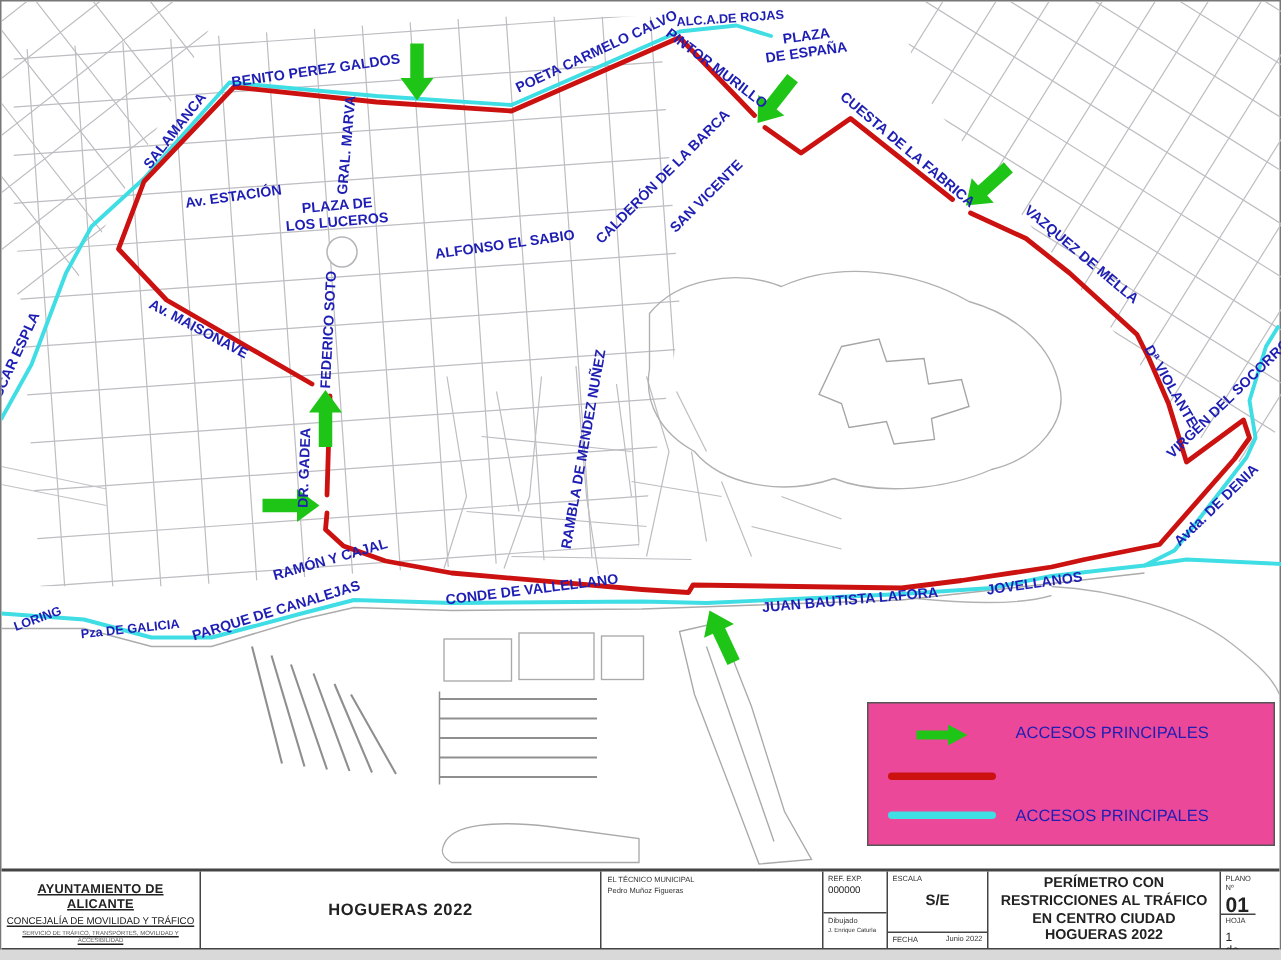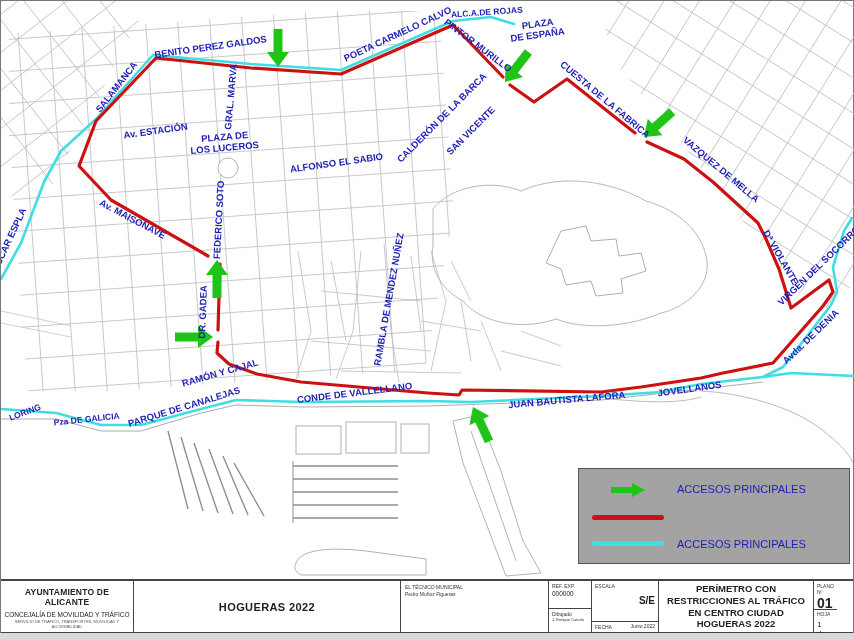--- a/index.html
+++ b/index.html
@@ -3,46 +3,46 @@
 <meta charset="utf-8">
 <style>
   html,body{margin:0;padding:0;}
   body{width:854px;height:640px;background:#d9d9d9;font-family:"Liberation Sans",sans-serif;position:relative;overflow:hidden;}
   .sheet{position:absolute;left:0;top:0;width:852px;height:632px;background:#ffffff;border:1px solid #777;}
   svg.map{position:absolute;left:0;top:0;}
   
   .slabel{fill:#1e1eb4;font:bold 9.5px "Liberation Sans",sans-serif;text-anchor:middle;}
   .slabel.sm{font-size:8.5px;}
   
-  .legend{position:absolute;left:577px;top:467px;width:272px;height:96px;background:#a3a3a3;border:1px solid #555;box-sizing:border-box;display:flex;flex-direction:column;justify-content:space-around;padding:4px 0;}
+  .legend{position:absolute;left:577px;top:467px;width:272px;height:96px;background:#ec4899;border:1px solid #555;box-sizing:border-box;display:flex;flex-direction:column;justify-content:space-around;padding:4px 0;}
   .legend-row{display:flex;align-items:center;}
   .legend-sym{width:98px;display:flex;justify-content:center;align-items:center;}
   .legend-label{color:#1e1eb4;font-size:11px;line-height:1.15;width:170px;}
   .swatch-red{width:72px;height:5px;background:#cc1111;border-radius:3px;}
   .swatch-cyan{width:72px;height:5px;background:#3fdde4;border-radius:3px;}
   
   .titleblock{position:absolute;left:0;top:578px;width:852px;height:55px;border-top:2px solid #444;border-bottom:2px solid #444;background:#fff;box-sizing:border-box;font-size:7px;color:#222;}
   .tb-cell{position:absolute;top:0;height:100%;box-sizing:border-box;border-left:1px solid #444;}
-  .tb-cell.first{border-left:none;}
+  .tb-cell.first{border-left:none;text-decoration:underline;}
   .c1{left:0;width:132px;text-align:center;}
   .c2{left:132px;width:267px;display:flex;align-items:center;justify-content:center;}
   .c3{left:399px;width:148px;padding:3px 4px;}
   .c4{left:547px;width:43px;}
   .c5{left:590px;width:67px;}
   .c6{left:657px;width:155px;display:flex;align-items:center;text-align:center;}
   .c7{left:812px;width:24px;}
   .org-name{font-size:8.5px;font-weight:bold;letter-spacing:.2px;margin-top:6px;line-height:1.2;white-space:pre-line;}
   .org-dept{font-size:6.5px;margin-top:4px;}
   .org-sub{font-size:4px;color:#555;margin-top:1px;padding:0 6px;}
   .project-title{font-size:11px;font-weight:bold;letter-spacing:.4px;}
   .tiny{font-size:5px;color:#333;line-height:1.3;}
   .cell-split-top{height:28px;border-bottom:1px solid #444;box-sizing:border-box;padding:2px 3px;}
   .cell-split-bottom{padding:2px 3px;}
   .c5 .cell-split-top{height:41px;position:relative;}
-  .scale-val{font-size:10px;font-weight:bold;text-align:right;margin-top:6px;}
+  .scale-val{font-size:10px;font-weight:bold;text-align:center;margin-top:6px;}
   .drawing-title{font-size:9.5px;font-weight:bold;line-height:1.25;padding:0 4px;}
   .plan-no{font-size:14px;font-weight:bold;text-align:right;padding-right:4px;}
   .sheet-no{font-size:8px;text-align:left;padding:3px 4px 0 0;}
   .lbl{font-size:5px;color:#333;}
   .val6{font-size:6.5px;margin-top:1px;}
   .below-strip{position:absolute;left:0;top:633px;width:854px;height:7px;background:#d9d9d9;}
 </style>
 </head>
 <body>
 

